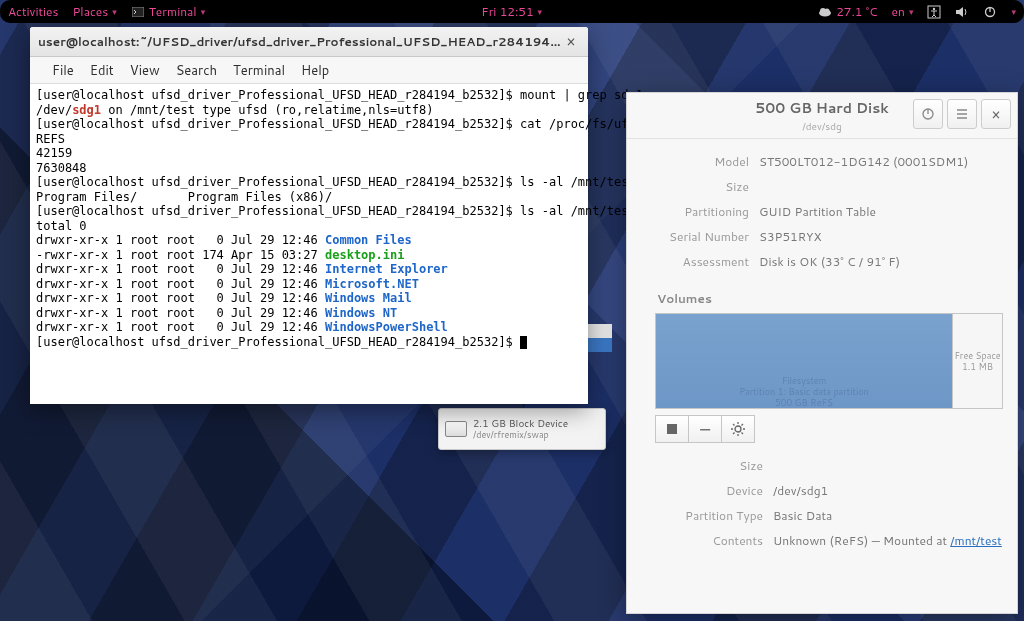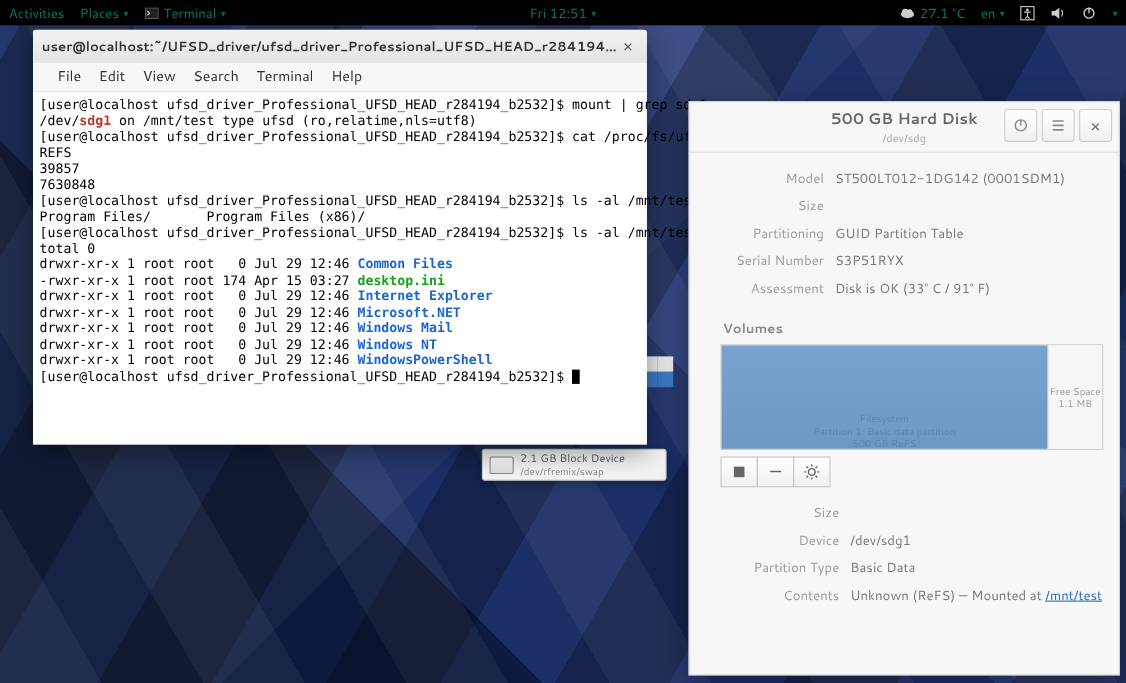--- a/index.html
+++ b/index.html
@@ -25,25 +25,26 @@
   .wallpaper::before {
     inset: 0;
     background:
       repeating-linear-gradient(60deg, rgba(255,255,255,0.05) 0 80px, transparent 80px 160px),
       repeating-linear-gradient(-60deg, rgba(0,0,0,0.25) 0 90px, transparent 90px 180px);
   }
 
   
   .topbar {
     position: absolute; top: 0; left: 0; right: 0; height: 23px;
-    background: #000; color: #0f766e;
+    background: #000; color: #ec4899;
     display: flex; align-items: center;
     font-size: 12px;
     padding: 0 8px;
     z-index: 100;
+    border-radius: 10px;
   }
   .topbar .sect { display: flex; align-items: center; gap: 14px; }
   .topbar .spacer { flex: 1; }
   .tb-item { display: flex; align-items: center; gap: 4px; cursor: pointer; }
   .tri { font-size: 9px; opacity: .8; }
   .tb-icon { width: 14px; height: 14px; display: inline-flex; align-items: center; justify-content: center; }
   .status-icons { gap: 10px; }
   .status-icons svg { fill: #ccc; }
 
   
@@ -77,21 +78,21 @@
     white-space: pre;
     min-height: 320px;
   }
   .c-red { color: #c0392b; font-weight: bold; }
   .c-blue { color: #1e66c9; font-weight: bold; }
   .c-green { color: #1aa01a; font-weight: bold; }
   .cursor-block { display:inline-block; width:7px; height:13px; background:#000; vertical-align: text-bottom;}
 
   
   .block-device {
-    position: absolute; top: 408px; left: 438px; width: 168px; height: 29px;
+    position: absolute; top: 408px; left: 438px; width: 168px; height: 42px;
     background: #f3f3f3; border: 1px solid #c8c8c8;
     border-radius: 3px; box-shadow: 0 3px 10px rgba(0,0,0,.3);
     display: flex; align-items: center; gap: 6px; padding: 3px 6px;
     z-index: 40;
   }
   .bd-icon { width: 22px; height: 16px; border: 1px solid #888; border-radius: 2px; background: linear-gradient(#fff,#ddd); position: relative;}
   .bd-text { font-size: 10px; line-height: 12px; color: #555;}
   .bd-text .sub { font-size: 9px; color: #888; }
 
   
@@ -262,21 +263,21 @@
     <span>Edit</span>
     <span>View</span>
     <span>Search</span>
     <span>Terminal</span>
     <span>Help</span>
   </div>
   <div class="term-body"><span>[user@localhost ufsd_driver_Professional_UFSD_HEAD_r284194_b2532]$ </span><span>mount | grep sdg1</span>
 <span>/dev/</span><span class="c-red">sdg1</span><span> on /mnt/test type ufsd (ro,relatime,nls=utf8)</span>
 <span>[user@localhost ufsd_driver_Professional_UFSD_HEAD_r284194_b2532]$ </span><span>cat /proc/fs/ufsd/sdg1/volinfo</span>
 <span>REFS</span>
-<span>39857</span>
+<span>42159</span>
 <span>7630848</span>
 <span>[user@localhost ufsd_driver_Professional_UFSD_HEAD_r284194_b2532]$ </span><span>ls -al /mnt/test/Program\ Files</span>
 <span>Program Files/       Program Files (x86)/</span>
 <span>[user@localhost ufsd_driver_Professional_UFSD_HEAD_r284194_b2532]$ </span><span>ls -al /mnt/test/Program\ Files\ \(x86\)/</span>
 <span>total 0</span>
 <span>drwxr-xr-x 1 root root   0 Jul 29 12:46 </span><span class="c-blue">Common Files</span>
 <span>-rwxr-xr-x 1 root root 174 Apr 15 03:27 </span><span class="c-green">desktop.ini</span>
 <span>drwxr-xr-x 1 root root   0 Jul 29 12:46 </span><span class="c-blue">Internet Explorer</span>
 <span>drwxr-xr-x 1 root root   0 Jul 29 12:46 </span><span class="c-blue">Microsoft.NET</span>
 <span>drwxr-xr-x 1 root root   0 Jul 29 12:46 </span><span class="c-blue">Windows Mail</span>

